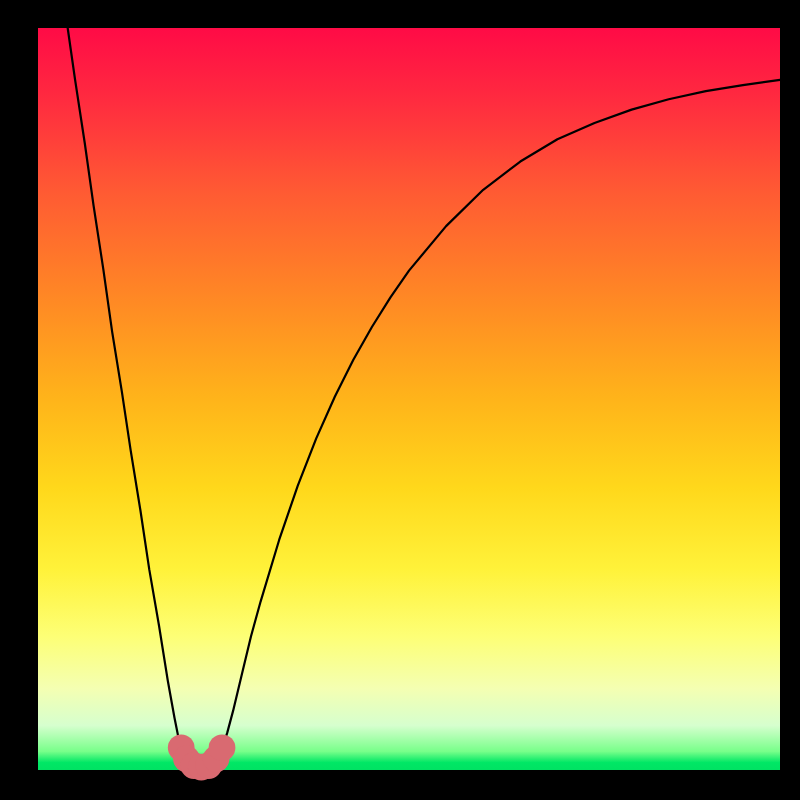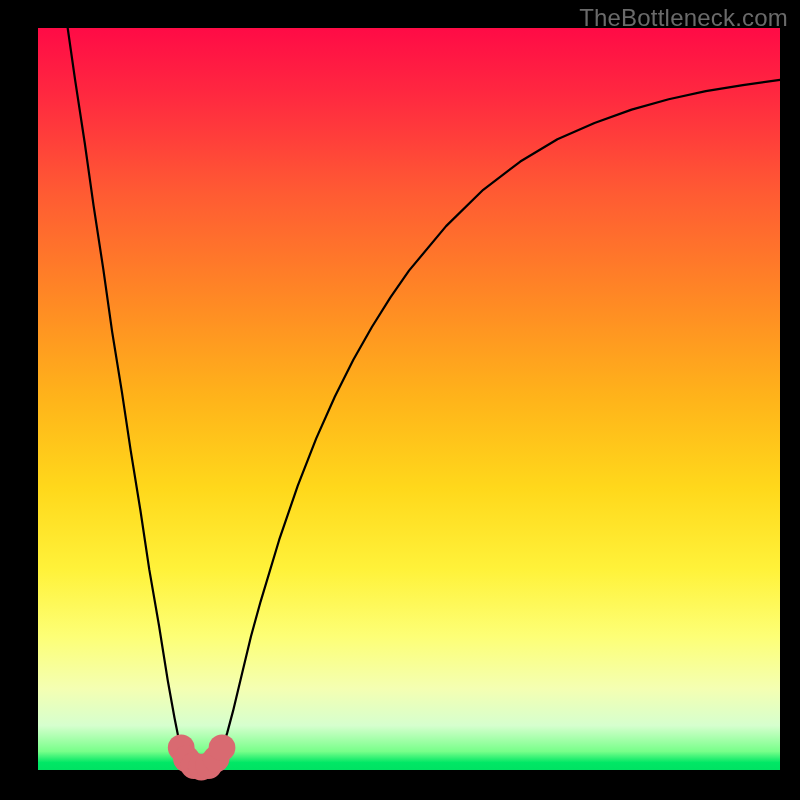--- a/index.html
+++ b/index.html
@@ -70,14 +70,13 @@
           <circle cx="143.21" cy="719.74" r="13.36" fill="#d96a71"></circle>
           <circle cx="148.40" cy="730.87" r="13.36" fill="#d96a71"></circle>
           <circle cx="155.82" cy="737.55" r="13.36" fill="#d96a71"></circle>
           <circle cx="163.24" cy="739.03" r="13.36" fill="#d96a71"></circle>
           <circle cx="170.66" cy="737.55" r="13.36" fill="#d96a71"></circle>
           <circle cx="178.08" cy="730.87" r="13.36" fill="#d96a71"></circle>
           <circle cx="184.02" cy="719.74" r="13.36" fill="#d96a71"></circle>
         </g>
     </svg>
   </div>
-  <div class="watermark">TheBottleneck.com</div>
 </div>
 
 </body></html>

